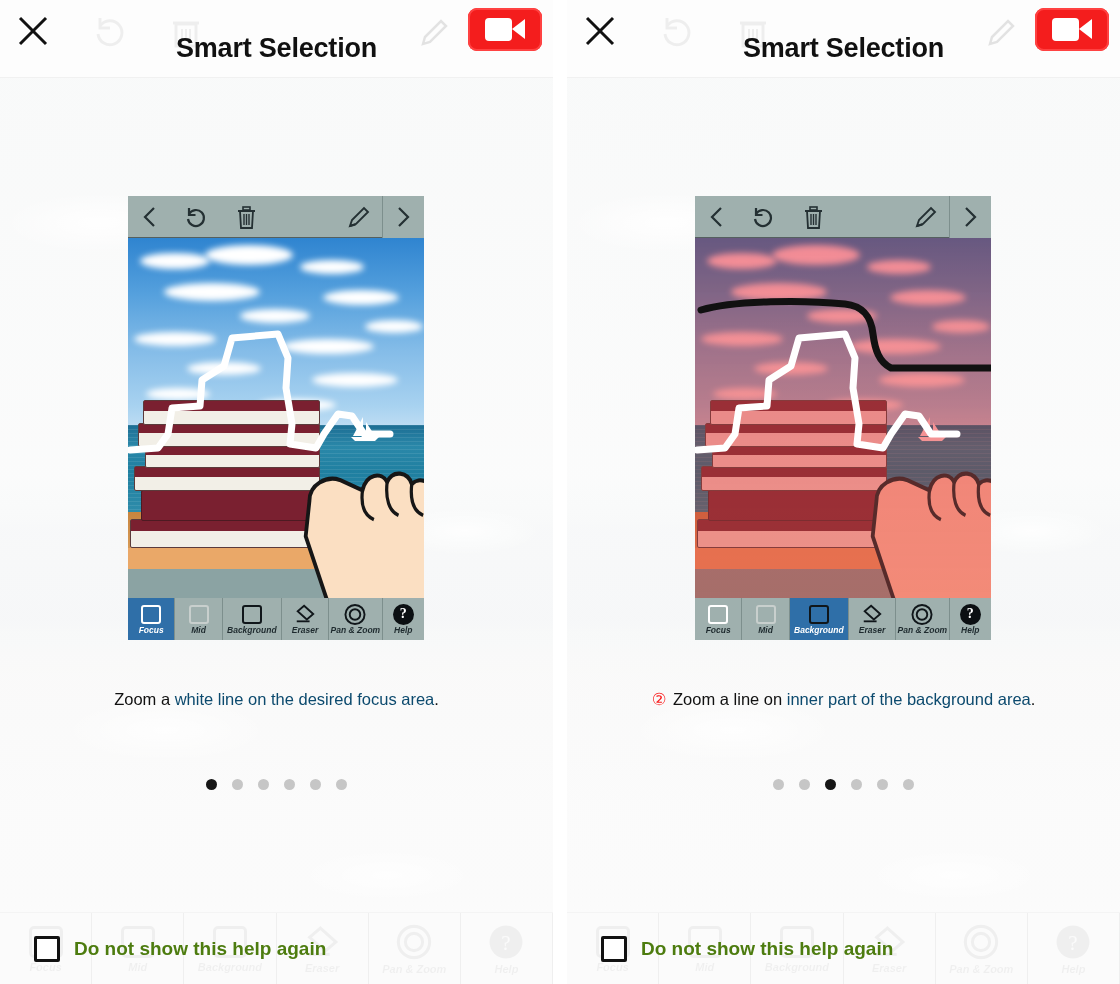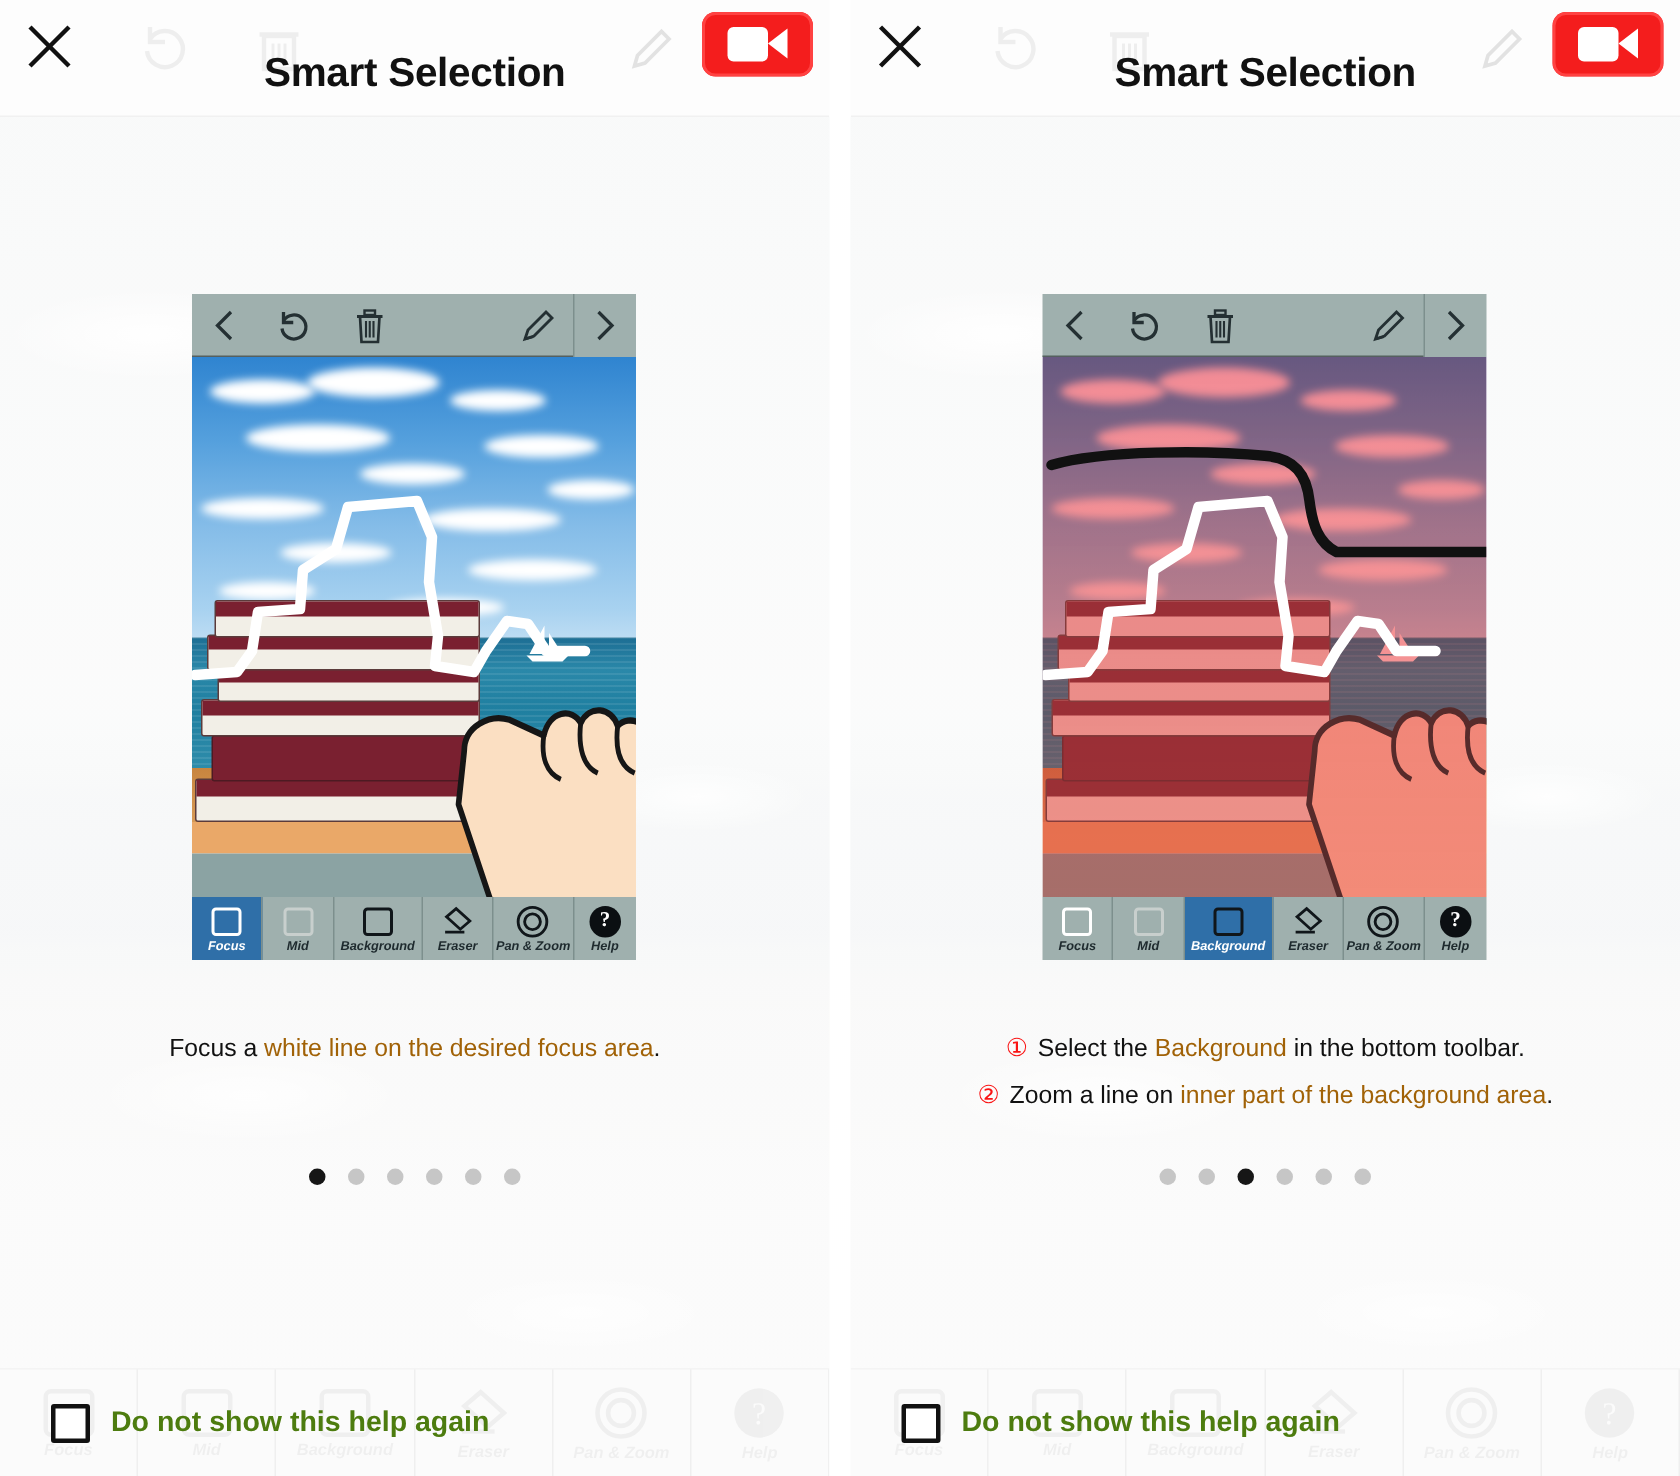--- a/index.html
+++ b/index.html
@@ -224,21 +224,21 @@
     font-family:"Liberation Serif", serif;
   }
 
   
   .caption {
     position:absolute; left:0; width:100%; text-align:center;
     z-index:4; color:#111; font-size:16.5px; line-height:31px;
   }
   .panel.left  .caption { top:684px; }
   .panel.right .caption { top:684px; }
-  .caption .red { color:#a16207; }
+  .caption .red { color:#0c4a6e; }
   .caption .num { color:#fa1414; margin-right:2px; }
 
   
   .dots {
     position:absolute; left:0; width:100%; top:779px;
     display:flex; justify-content:center; gap:15px; z-index:4;
   }
   .dot { width:11px; height:11px; border-radius:50%; background:#c6c6c6; cursor:pointer; }
   .dot.on { background:#161616; }
 
@@ -462,21 +462,21 @@
           <span class="glyph">
               <span class="help-dot">?</span>
             </span>
           <span class="lbl">Help</span>
         </div>
       </div>
     </div>
 
     <div class="caption">
       <div>
-        <span>Focus a </span><span class="red">white line on the desired focus area</span><span>.</span>
+        <span>Zoom a </span><span class="red">white line on the desired focus area</span><span>.</span>
       </div>
     </div>
 
     <div class="dots">
       <span class="dot on"></span>
       <span class="dot"></span>
       <span class="dot"></span>
       <span class="dot"></span>
       <span class="dot"></span>
       <span class="dot"></span>
@@ -717,23 +717,20 @@
           <span class="glyph">
               <span class="help-dot">?</span>
             </span>
           <span class="lbl">Help</span>
         </div>
       </div>
     </div>
 
     <div class="caption">
       <div>
-        <span class="num">① </span><span>Select the </span><span class="red">Background</span><span> in the bottom toolbar.</span>
-      </div>
-      <div>
         <span class="num">② </span><span>Zoom a line on </span><span class="red">inner part of the background area</span><span>.</span>
       </div>
     </div>
 
     <div class="dots">
       <span class="dot"></span>
       <span class="dot"></span>
       <span class="dot on"></span>
       <span class="dot"></span>
       <span class="dot"></span>

